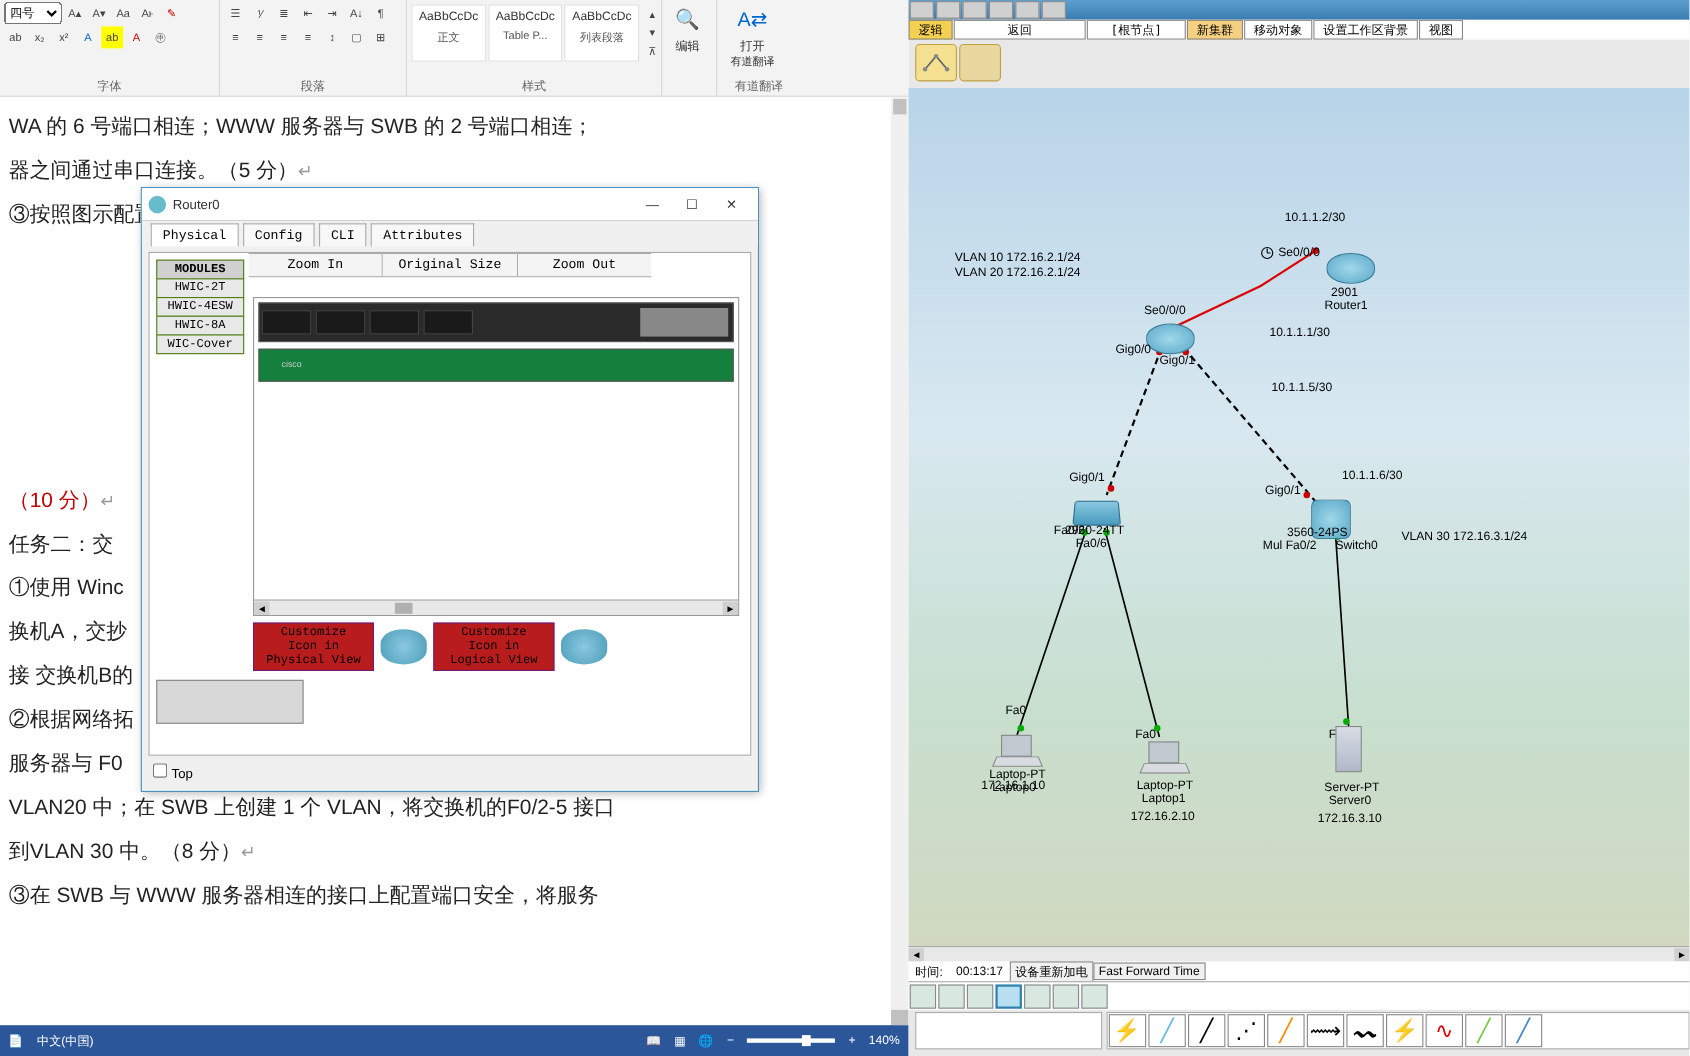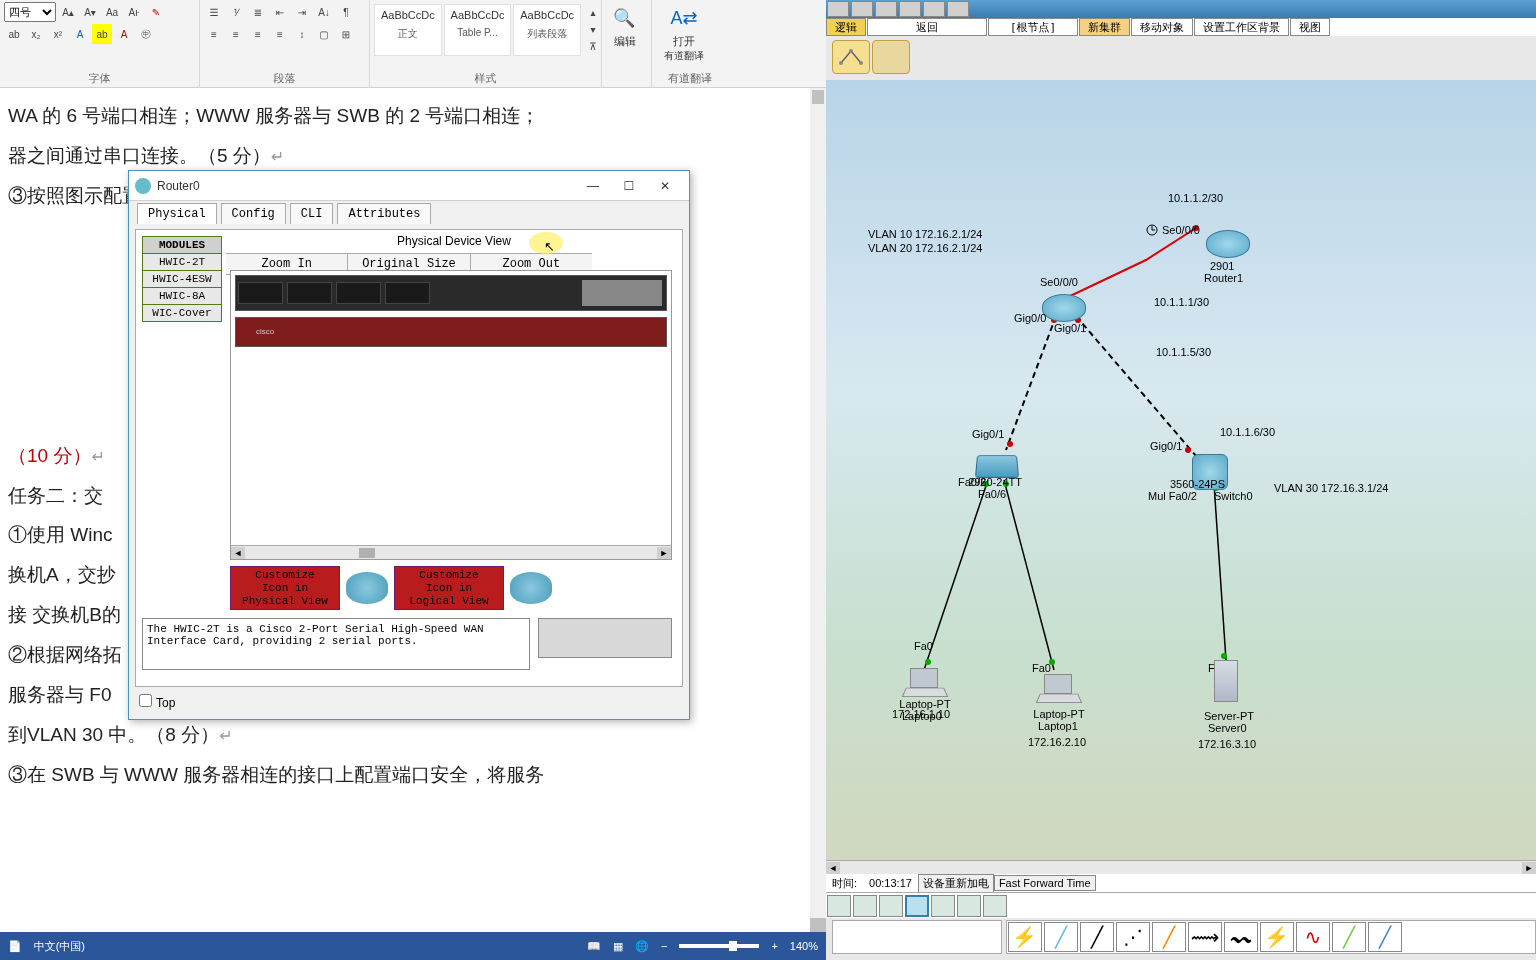--- a/index.html
+++ b/index.html
@@ -47,21 +47,21 @@
 .zoom-btn { flex: 1; text-align: center; font-size: 12px; padding: 3px; border-right: 1px solid #aaa; font-family: "Courier New", monospace; background: #f4f4f4; cursor: pointer; }
 .zoom-btn:last-child { border-right: none; }
 
 .modules-panel { position: absolute; left: 6px; top: 6px; width: 80px; }
 .module-item { border: 1px solid #4d7c0f; background: #e8e8e8; font-size: 11px; text-align: center; padding: 2px; margin-bottom: -1px; font-family: "Courier New", monospace; cursor: pointer; }
 .module-item.header { background: #d0d0d0; font-weight: bold; }
 
 .device-area { position: absolute; left: 94px; top: 40px; right: 10px; height: 290px; border: 1px solid #999; background: #fff; }
 .device-img { margin: 4px; }
 .router-chassis { background: #2a2a2a; height: 36px; border: 1px solid #555; position: relative; }
-.router-chassis-front { background: #7f1d1d; height: 30px; border: 1px solid #555; margin-top: 6px; position: relative; }
+.router-chassis-front { background: #15803d; height: 30px; border: 1px solid #555; margin-top: 6px; position: relative; }
 .router-slot { display: inline-block; width: 45px; height: 22px; background: #1a1a1a; border: 1px solid #444; margin: 6px 2px; }
 .router-ports { position: absolute; right: 4px; top: 4px; width: 80px; height: 26px; background: #888; }
 .device-hscroll { position: absolute; left: 0; right: 0; bottom: 0; height: 14px; background: #e8e8e8; border-top: 1px solid #aaa; }
 .hscroll-arrow { position: absolute; width: 14px; height: 12px; top: 1px; background: #d0d0d0; font-size: 9px; text-align: center; line-height: 12px; }
 .hscroll-thumb { position: absolute; left: 128px; top: 2px; width: 16px; height: 10px; background: #b0b0b0; }
 
 .customize-row { position: absolute; left: 94px; top: 336px; right: 10px; display: flex; gap: 6px; align-items: center; }
 .customize-btn { width: 110px; height: 44px; border: 1px solid #701a75; background: #b91c1c; font-size: 11px; text-align: center; padding: 2px; font-family: "Courier New", monospace; line-height: 1.2; }
 .router-icon-sm { width: 42px; height: 32px; background: radial-gradient(circle, #8bc8e0, #4a9cb8); border-radius: 50% / 40%; }
 
@@ -218,20 +218,21 @@
       </div>
     <div><span>接 交换机B的</span></div>
     <div style="display:flex;justify-content:space-between;padding-right:130px">
         <span>②根据网络拓</span>
         <span>分</span>
       </div>
     <div style="display:flex;justify-content:space-between;padding-right:120px">
         <span>服务器与 F0</span>
         <span>加入</span>
       </div>
+    <div><span>VLAN20 中；在 SWB 上创建 1 个 VLAN，将交换机的F0/2-5 接口</span></div>
     <div><span>到VLAN 30 中。（8 分）</span><span class="para-mark">↵</span></div>
     <div><span>③在 SWB 与 WWW 服务器相连的接口上配置端口安全，将服务</span></div>
   </div>
   <div class="doc-scroll">
     <div class="doc-scroll-thumb"></div>
     <div class="word-bottom-scroll"></div>
   </div>
 </div>
 
 <div class="word-status">
@@ -264,25 +265,20 @@
     <div class="dialog-tab">Attributes</div>
   </div>
   <div class="dialog-body">
     <div class="modules-panel">
       <div class="module-item header">MODULES</div>
       <div class="module-item">HWIC-2T</div>
       <div class="module-item">HWIC-4ESW</div>
       <div class="module-item">HWIC-8A</div>
       <div class="module-item">WIC-Cover</div>
     </div>
-    <div class="phys-header" style="margin-left:90px;position:relative">
-      <span>Physical Device View</span>
-      <div class="phys-highlight"></div>
-      <div class="cursor-arrow">↖</div>
-    </div>
     <div class="zoom-row">
       <div class="zoom-btn">Zoom In</div>
       <div class="zoom-btn">Original Size</div>
       <div class="zoom-btn">Zoom Out</div>
     </div>
     <div class="device-area">
       <div class="device-img">
         <div class="router-chassis">
           <div class="router-slot"></div><div class="router-slot"></div><div class="router-slot"></div><div class="router-slot"></div>
           <div class="router-ports"></div>
@@ -301,21 +297,20 @@
       <button class="customize-btn" style="white-space:pre-line">Customize
 Icon in
 Physical View</button>
       <div class="router-icon-sm"></div>
       <button class="customize-btn" style="white-space:pre-line">Customize
 Icon in
 Logical View</button>
       <div class="router-icon-sm"></div>
     </div>
     <div class="desc-row">
-      <div class="desc-text">The HWIC-2T is a Cisco 2-Port Serial High-Speed WAN Interface Card, providing 2 serial ports.</div>
       <div class="module-preview"></div>
     </div>
   </div>
   <div class="dialog-footer">
     <label><input type="checkbox" style=""><span>Top</span></label>
   </div>
 </div>
 
 <div class="pt-area">
   <div class="pt-toolbar-top">

